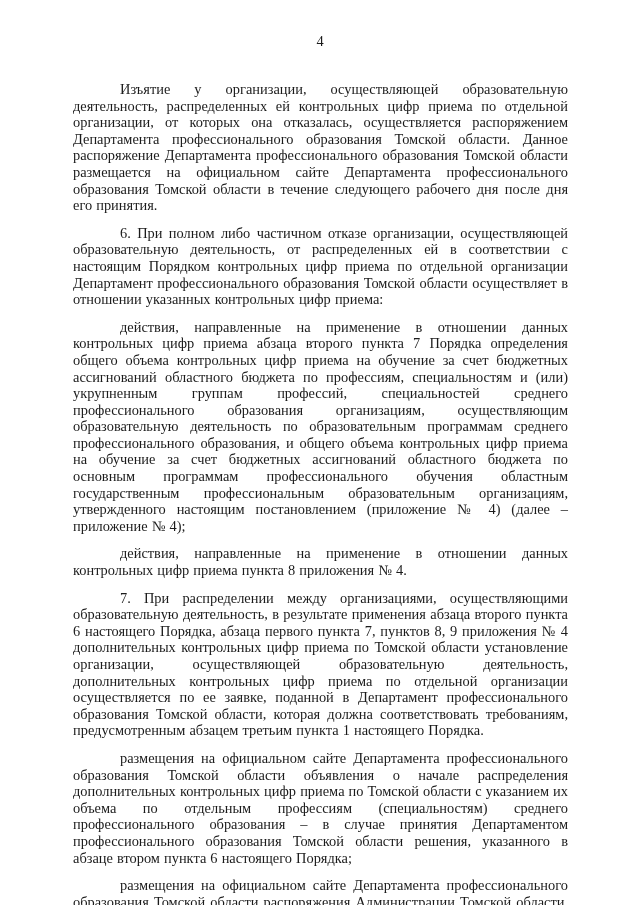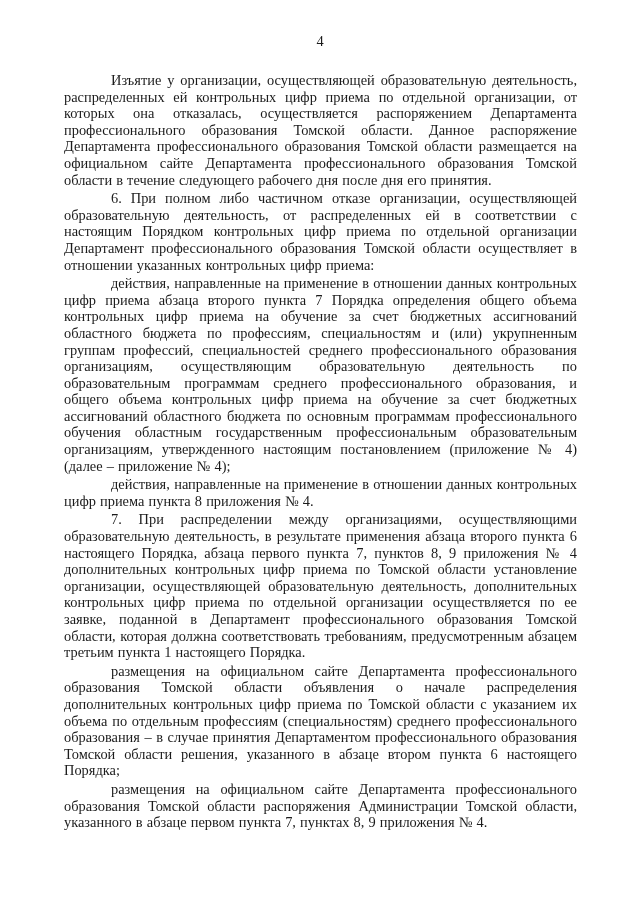--- a/index.html
+++ b/index.html
@@ -33,21 +33,21 @@
   .content {
     position: absolute;
     top: 70px;
     left: 62px;
     width: 517px;
     font-size: 14.4px;
     line-height: 16.6px;
     text-align: justify;
   }
   .content p {
-    margin: 2px;
+    margin: 11px;
     padding: 0;
     text-indent: 47px;
     word-spacing: 0.5px;
   }
 </style>
 </head>
 <body>
 
 <div class="page">
   <div class="page-number">4</div>

